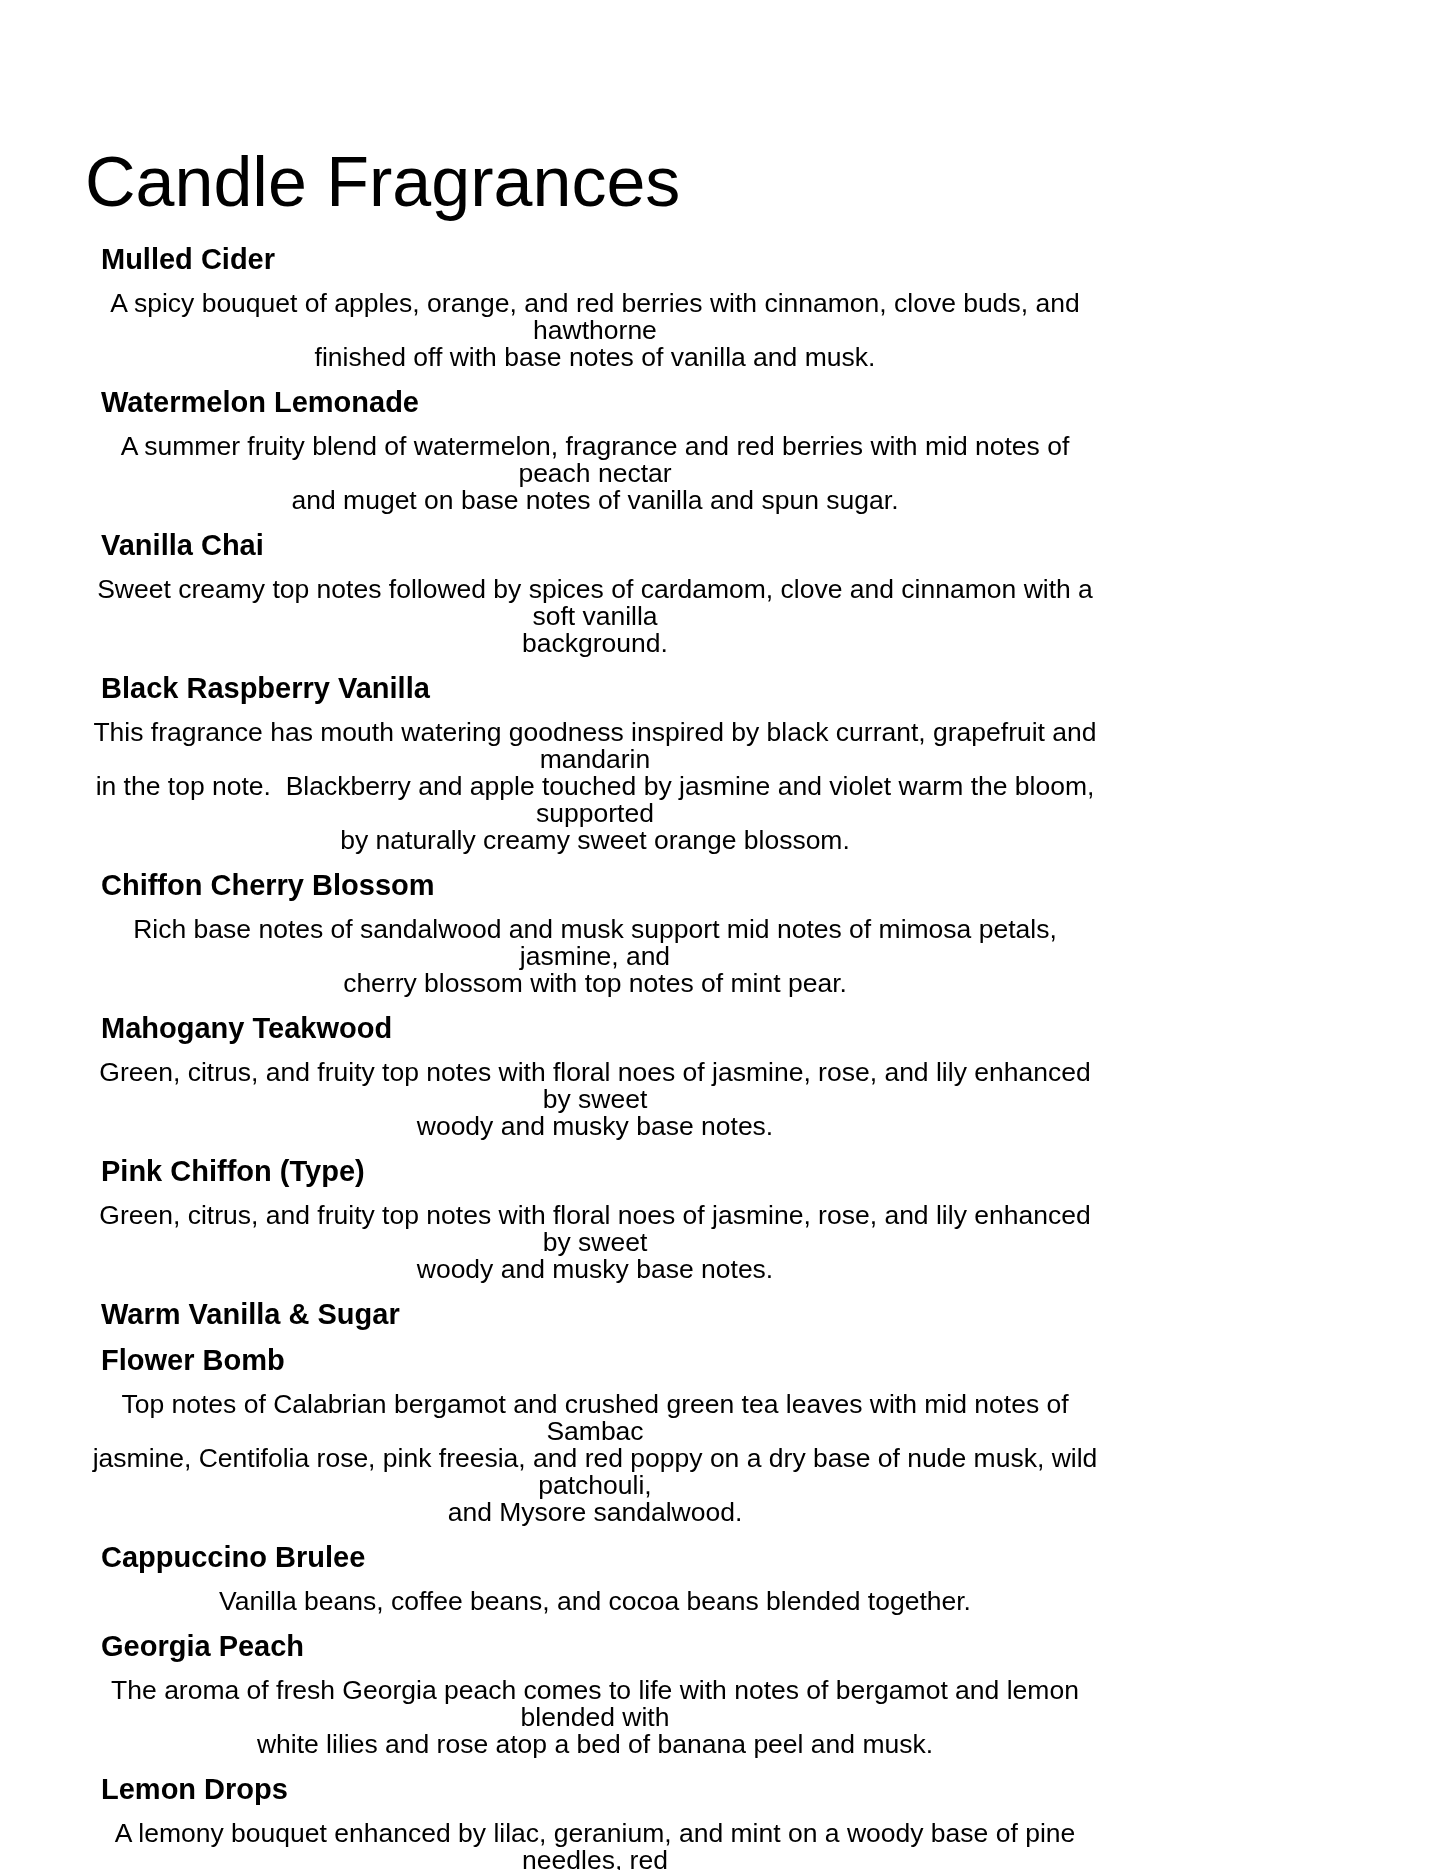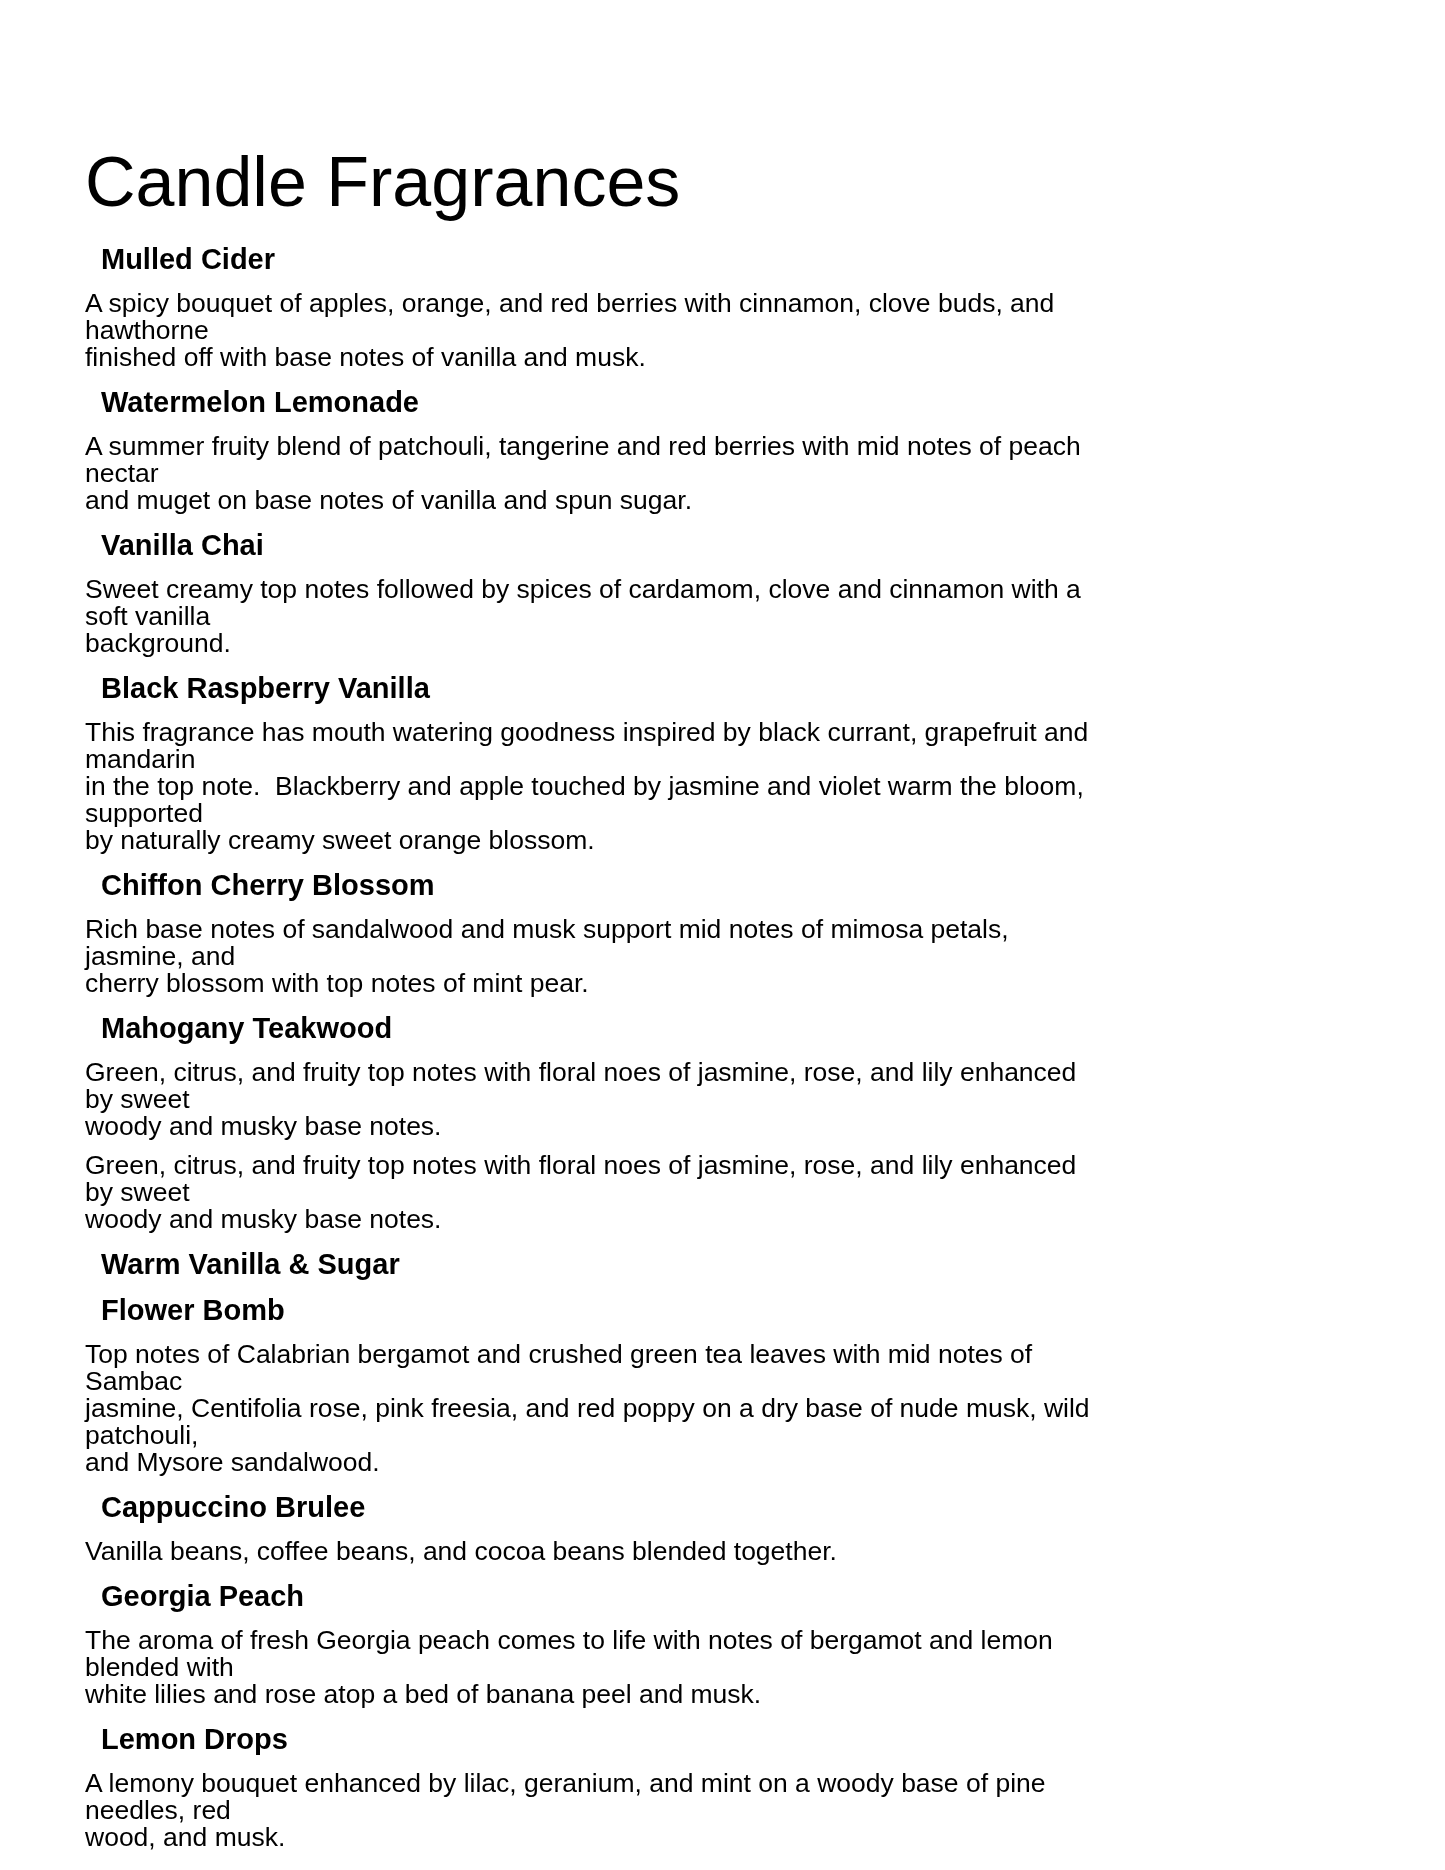--- a/index.html
+++ b/index.html
@@ -36,37 +36,38 @@
     font-size: 29px;
     line-height: 30px;
     font-weight: 700;
   }
   p.section-desc {
     margin: 0;
     font-size: 26.5px;
     line-height: 27px;
     font-weight: 400;
     white-space: pre-wrap;
+    text-align: center;
   }
 </style>
 </head>
 <body>
 
 <main class="page">
   <h1 class="doc-title">Candle Fragrances</h1>
   <div id="fragrance-list">
   <div class="section">
     <h2 class="section-title">Mulled Cider</h2>
     <p class="section-desc">A spicy bouquet of apples, orange, and red berries with cinnamon, clove buds, and hawthorne
 finished off with base notes of vanilla and musk.</p>
   </div>
 
   <div class="section">
     <h2 class="section-title">Watermelon Lemonade</h2>
-    <p class="section-desc">A summer fruity blend of patchouli, tangerine and red berries with mid notes of peach nectar
+    <p class="section-desc">A summer fruity blend of watermelon, fragrance and red berries with mid notes of peach nectar
 and muget on base notes of vanilla and spun sugar.</p>
   </div>
 
   <div class="section">
     <h2 class="section-title">Vanilla Chai</h2>
     <p class="section-desc">Sweet creamy top notes followed by spices of cardamom, clove and cinnamon with a soft vanilla
 background.</p>
   </div>
 
   <div class="section">
@@ -82,20 +83,21 @@
 cherry blossom with top notes of mint pear.</p>
   </div>
 
   <div class="section">
     <h2 class="section-title">Mahogany Teakwood</h2>
     <p class="section-desc">Green, citrus, and fruity top notes with floral noes of jasmine, rose, and lily enhanced by sweet
 woody and musky base notes.</p>
   </div>
 
   <div class="section">
+    <h2 class="section-title">Pink Chiffon (Type)</h2>
     <p class="section-desc">Green, citrus, and fruity top notes with floral noes of jasmine, rose, and lily enhanced by sweet
 woody and musky base notes.</p>
   </div>
 
   <div class="section">
     <h2 class="section-title">Warm Vanilla &amp; Sugar</h2>
   </div>
 
   <div class="section">
     <h2 class="section-title">Flower Bomb</h2>

